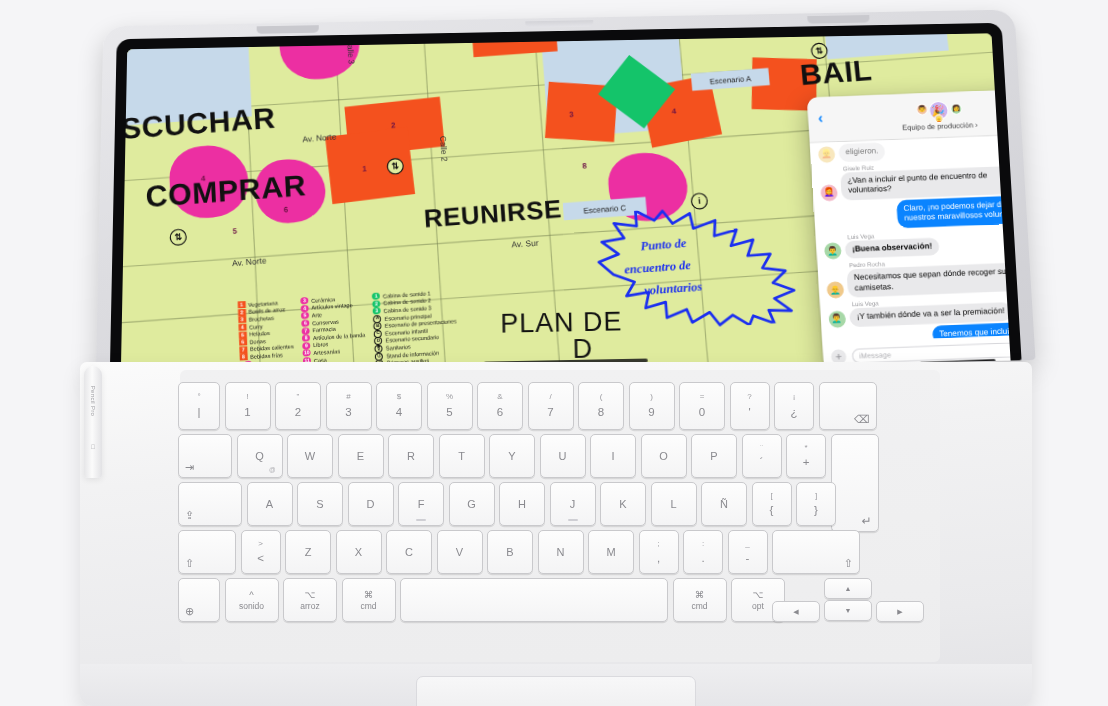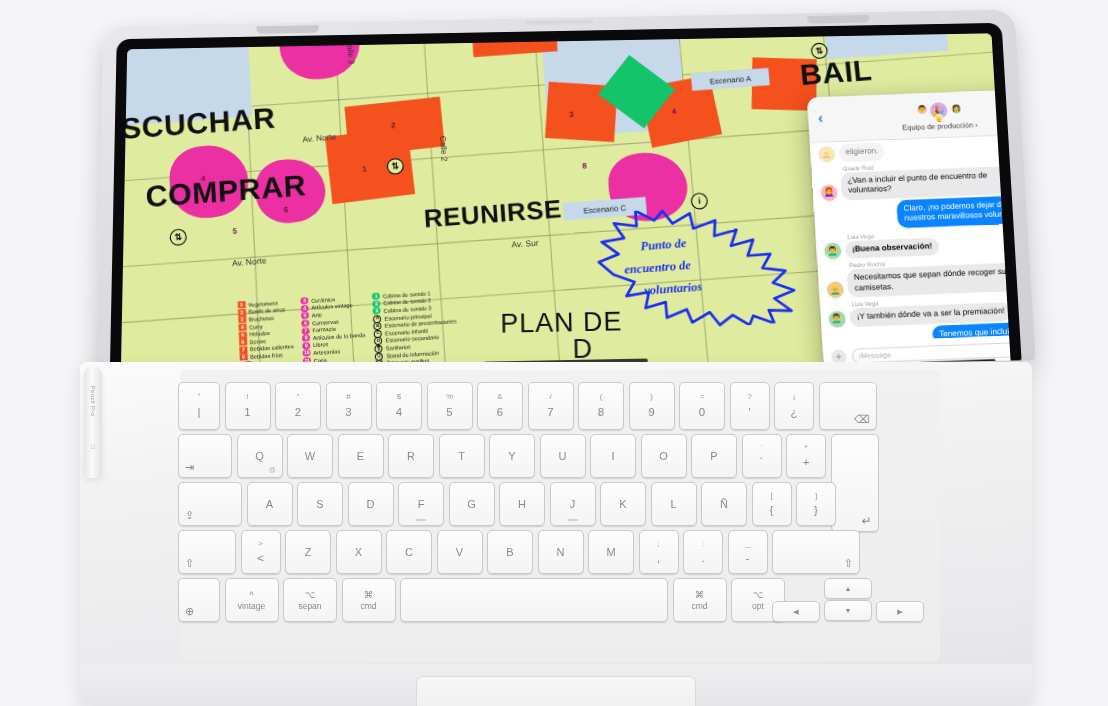--- a/index.html
+++ b/index.html
@@ -781,25 +781,25 @@
           <span style="font-size:11px">⇧</span>
         </div>
     </div>
 
     <div class="krow" style="left:98px; top:216px;">
       <div class="key corner-bl" style="width:42px;height:44px">
           <span style="font-size:11px">⊕</span>
         </div>
       <div class="key mod" style="width:54px;height:44px">
           <span class="sym">^</span>
-          <span>vintage</span>
+          <span>sonido</span>
         </div>
       <div class="key mod" style="width:54px;height:44px">
           <span class="sym">⌥</span>
-          <span>sepan</span>
+          <span>arroz</span>
         </div>
       <div class="key mod" style="width:54px;height:44px">
           <span class="sym">⌘</span>
           <span>cmd</span>
         </div>
       <div class="key" style="width:268px;height:44px"></div>
       <div class="key mod" style="width:54px;height:44px">
           <span class="sym">⌘</span>
           <span>cmd</span>
         </div>

